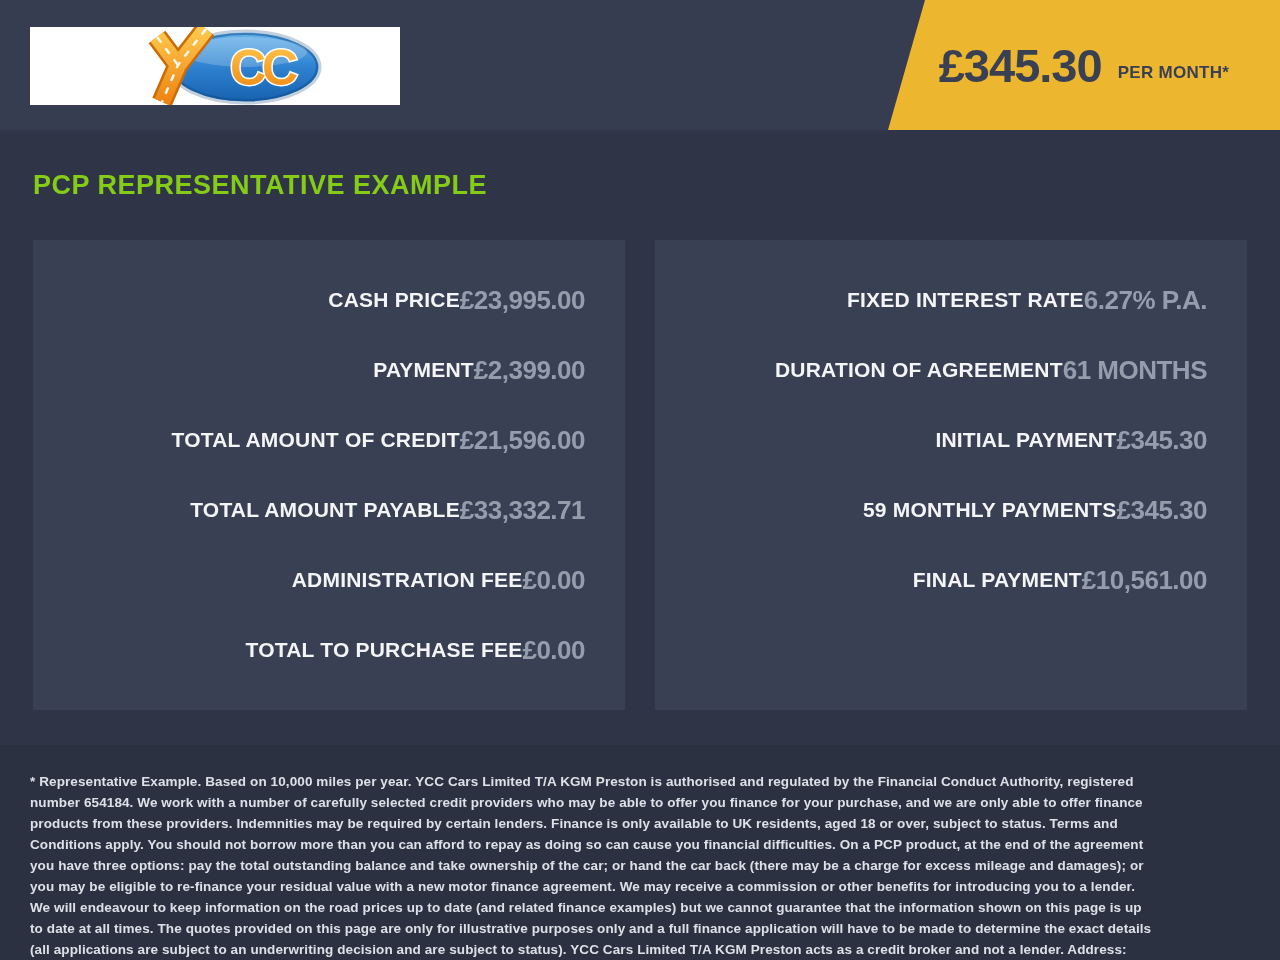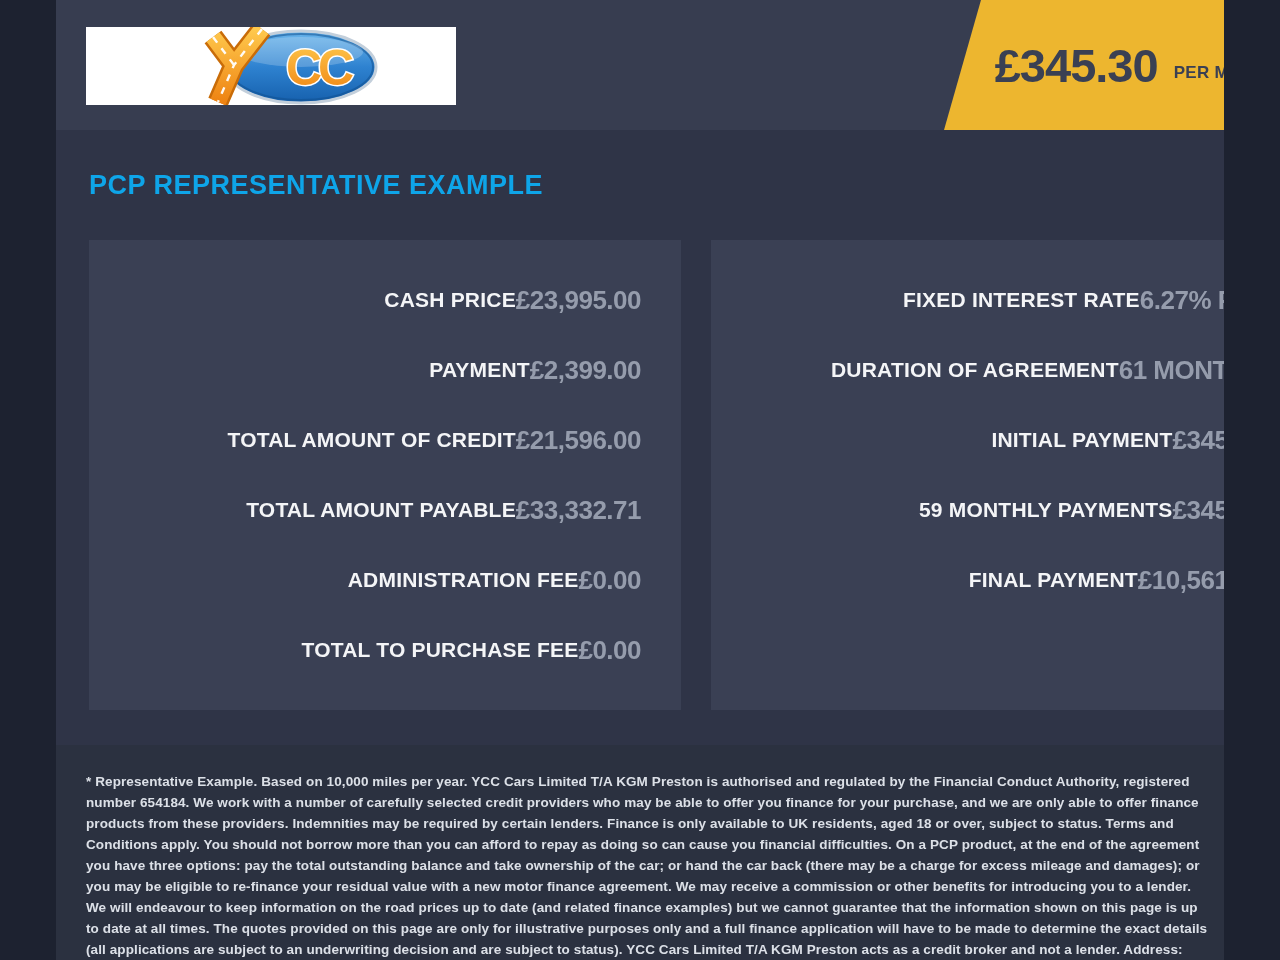--- a/index.html
+++ b/index.html
@@ -1,19 +1,19 @@
 <!DOCTYPE html>
 <html><head>
 <meta charset="utf-8">
 <style>
   * { margin:0; padding:0; box-sizing:border-box; }
   html,body { background:#1d2230; }
   body { font-family:"Liberation Sans", sans-serif; }
   .page {
-    position:relative; width:1168px; height:960px; margin:0 auto;
+    position:relative; width:1280px; height:960px; margin:0 auto;
     background:#2F3447; overflow:hidden;
   }
   
   .header { position:absolute; top:0; left:0; width:1280px; height:130px; background:#373D50; }
   .logo-box {
     position:absolute; left:30px; top:27px; width:370px; height:78px;
     background:#ffffff;
   }
   .ribbon {
     position:absolute; top:0; right:0; width:392px; height:130px;
@@ -26,21 +26,21 @@
   }
   .ribbon .permonth {
     font-size:17px; font-weight:bold; color:#3A4053; margin-left:16px; margin-top:16px;
     letter-spacing:0.3px;
     text-align:center;
   }
   
   .main { position:absolute; top:130px; left:0; width:1280px; height:615px; background:#2F3447; }
   .title {
     position:absolute; left:33px; top:40px;
-    font-size:27px; font-weight:bold; color:#0ea5e9; letter-spacing:0.5px;
+    font-size:27px; font-weight:bold; color:#84cc16; letter-spacing:0.5px;
   }
   .panel {
     position:absolute; top:110px; width:592px; height:470px;
     background:#3A4054; padding:25px 40px;
     display:flex; flex-direction:column;align-items:flex-end;
   }
   .panel.left { left:33px; }
   .panel.right { left:655px; }
   .row {
     height:70px; display:flex; align-items:center; justify-content:space-between;

